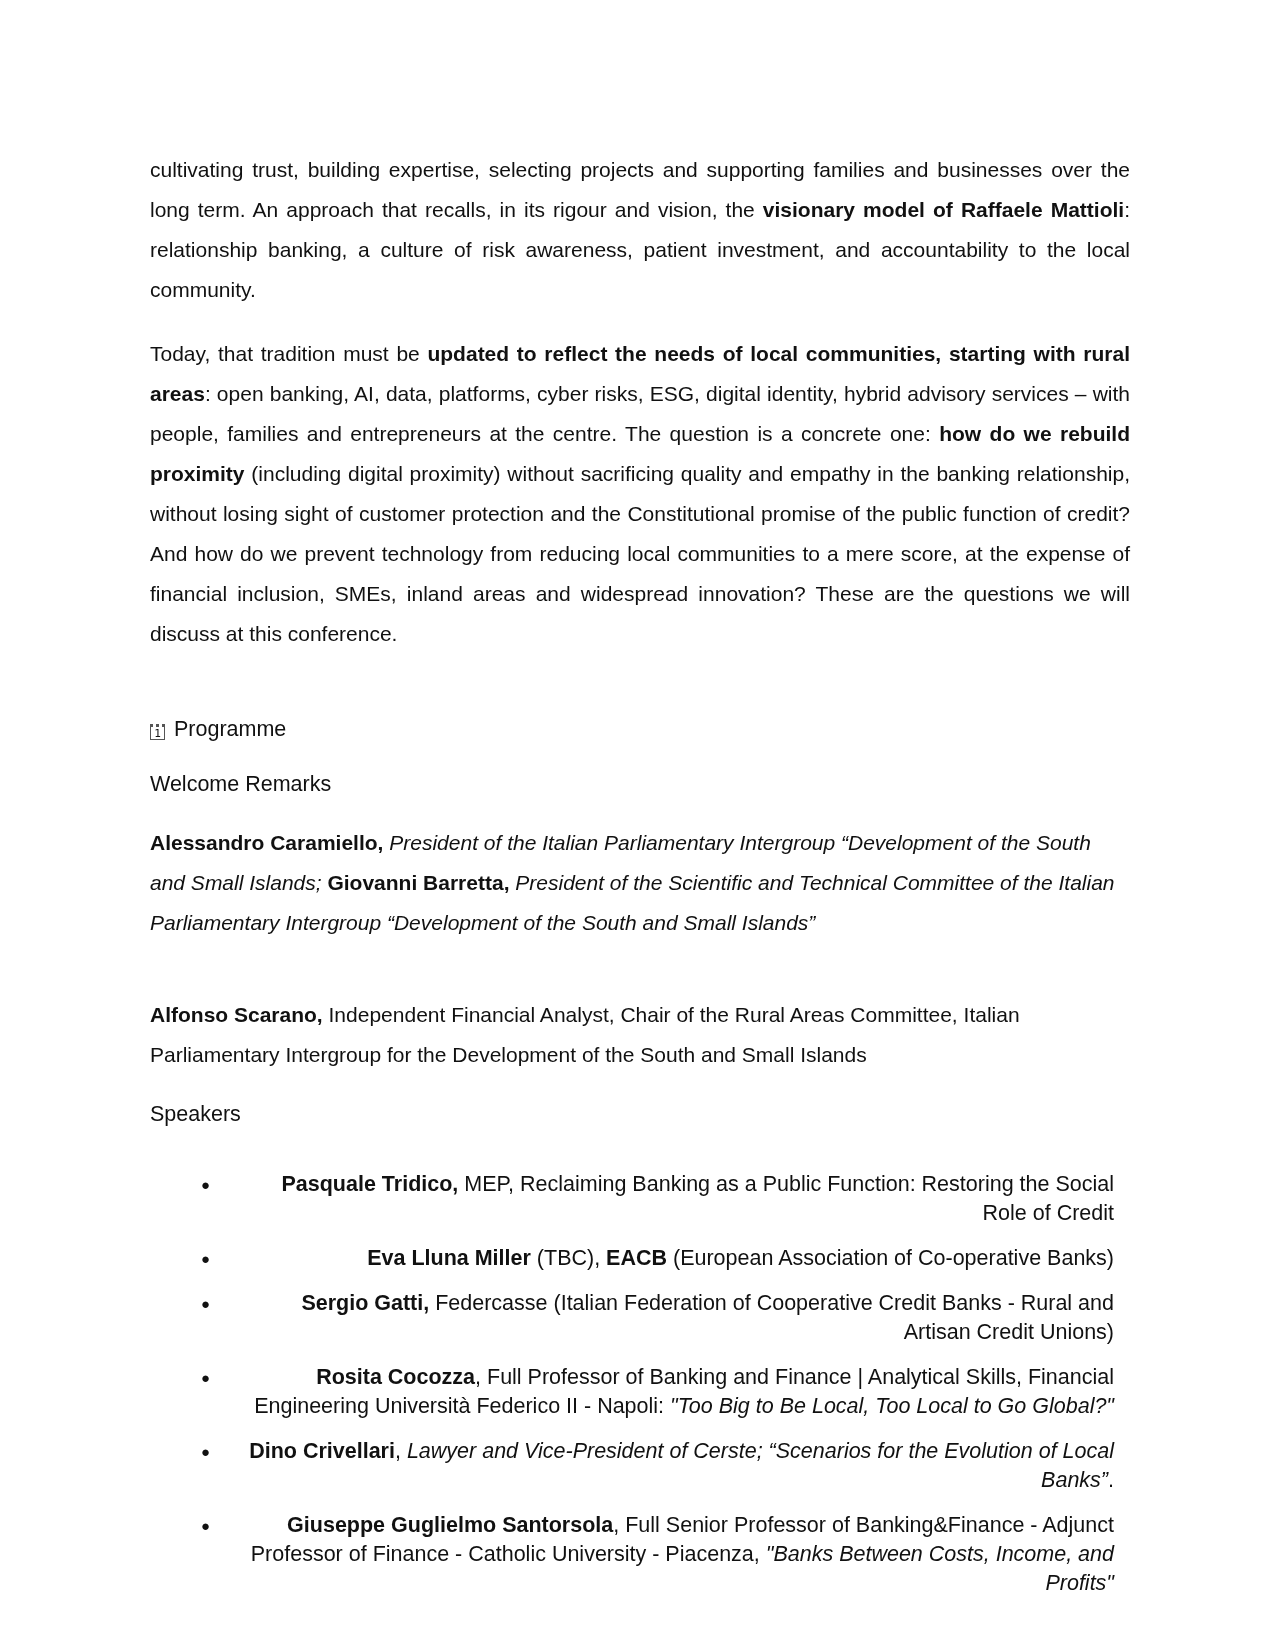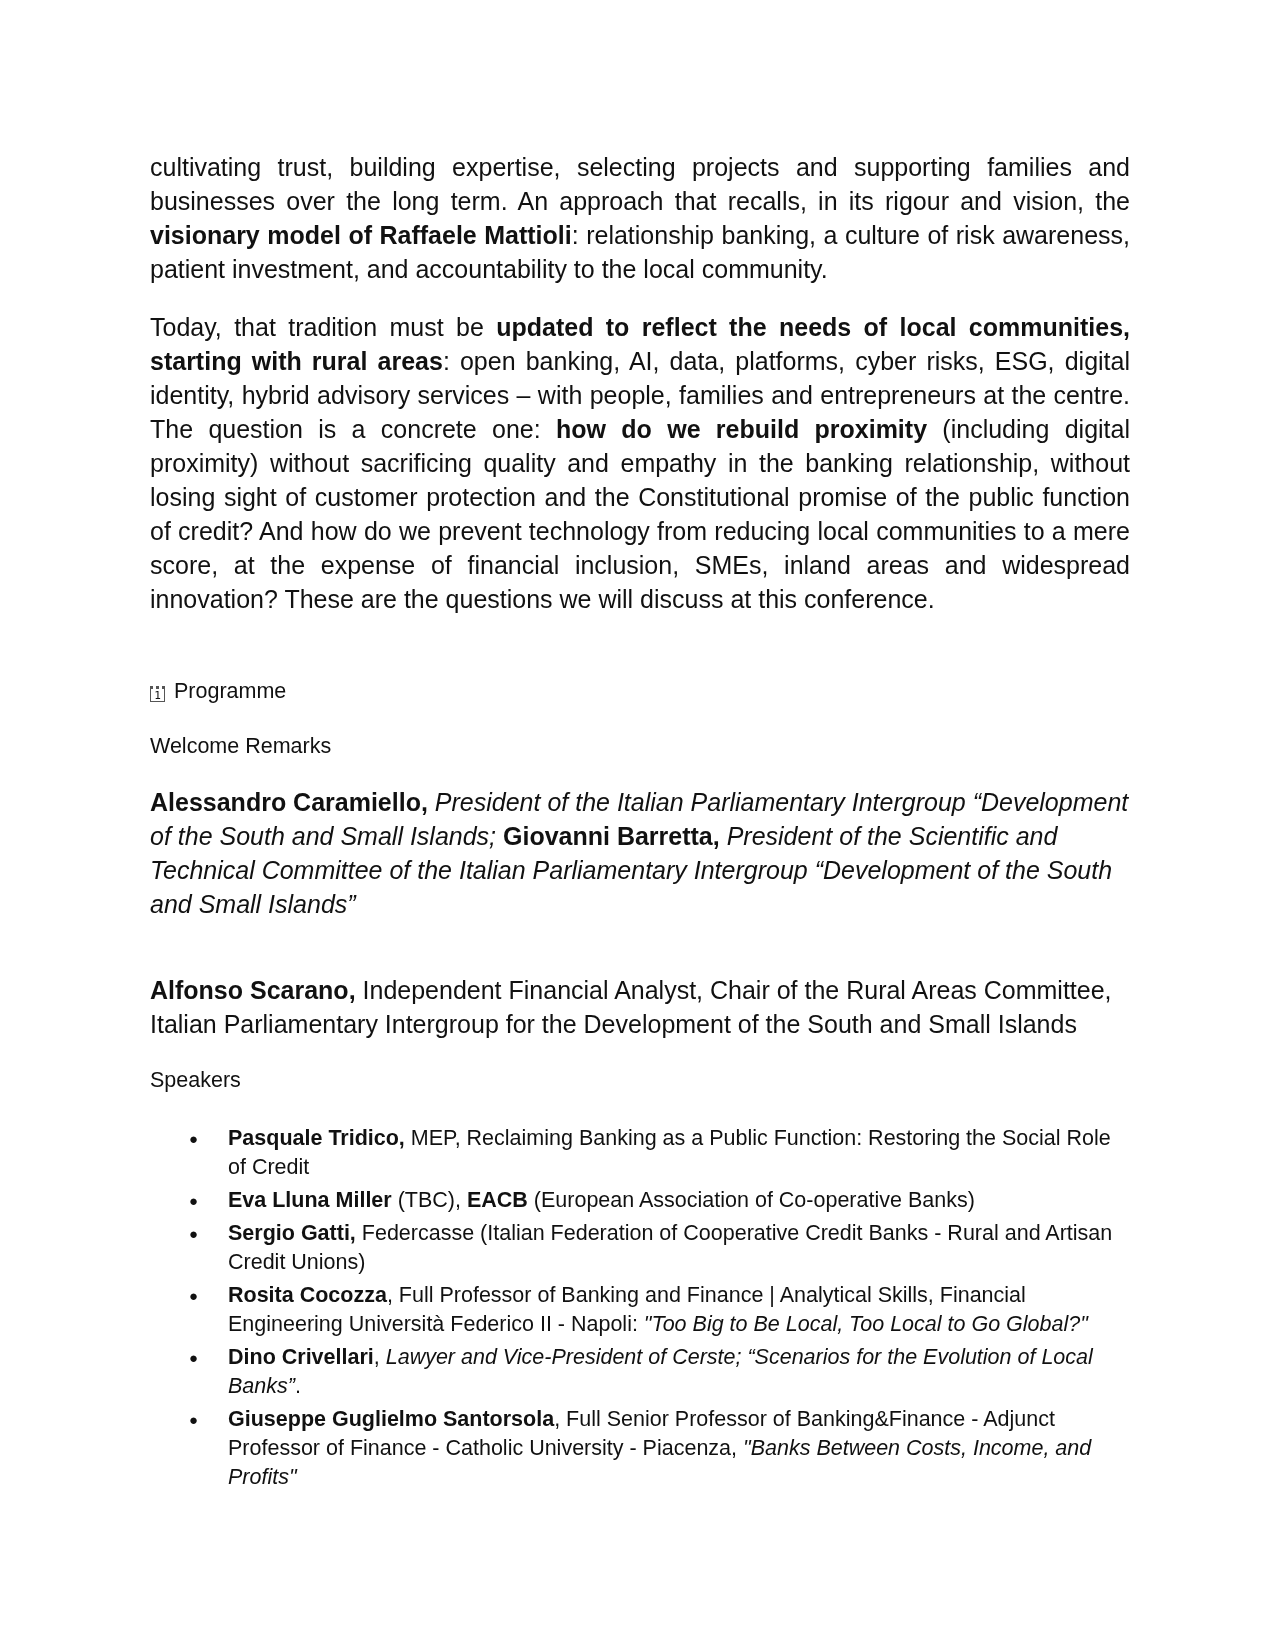--- a/index.html
+++ b/index.html
@@ -1,31 +1,31 @@
 <!DOCTYPE html>
 <html><head>
 <meta charset="utf-8">
 <style>
   html, body { margin: 0; padding: 0; background: #ffffff; }
   body { width: 1275px; height: 1650px; position: relative; overflow: hidden;
          font-family: "Liberation Sans", sans-serif; color: #111111; }
   .page { position: absolute; left: 150px; top: 150px; width: 980px; }
-  p { margin: 0; font-size: 25px; line-height: 34px; }
+  p { margin: 0; font-size: 21px; line-height: 40px; }
   .justify { text-align: justify; }
   b { font-weight: bold; }
   i { font-style: italic; }
   .gap-sm { height: 24px; }
   .gap-md { height: 60px; }
   .gap-lg { height: 52px; }
   .heading { font-weight: normal; font-size: 21.5px; line-height: 30.5px; }
   .prog-icon { display: inline-block; width: 15px; height: 16px; border: 1.5px solid #555;
                border-top: 3px dotted #555; font-size: 11px; line-height: 14px; text-align: center;
                vertical-align: -1px; margin-right: 9px; font-family: "DejaVu Sans Mono", monospace; box-sizing: border-box; }
   ul.speakers { list-style: none; margin: 0; padding: 0; }
-  ul.speakers li { position: relative; padding-left: 74px; font-size: 21.5px; line-height: 29px; margin: 4px; }
+  ul.speakers li { position: relative; padding-left: 74px; font-size: 21.5px; line-height: 29px; margin: 16px; text-align: right; }
   ul.speakers li::before { content: "\25CF"; position: absolute; left: 35px; top: 0; font-size: 15px; }
 </style>
 </head>
 <body>
 
 <div class="page">
 
   <p class="justify"><span>cultivating trust, building expertise, selecting projects and supporting families and businesses over the long term. An approach that recalls, in its rigour and vision, the </span><b>visionary model of Raffaele Mattioli</b><span>: relationship banking, a culture of risk awareness, patient investment, and accountability to the local community.</span></p>
 
   <div class="gap-sm"></div>

